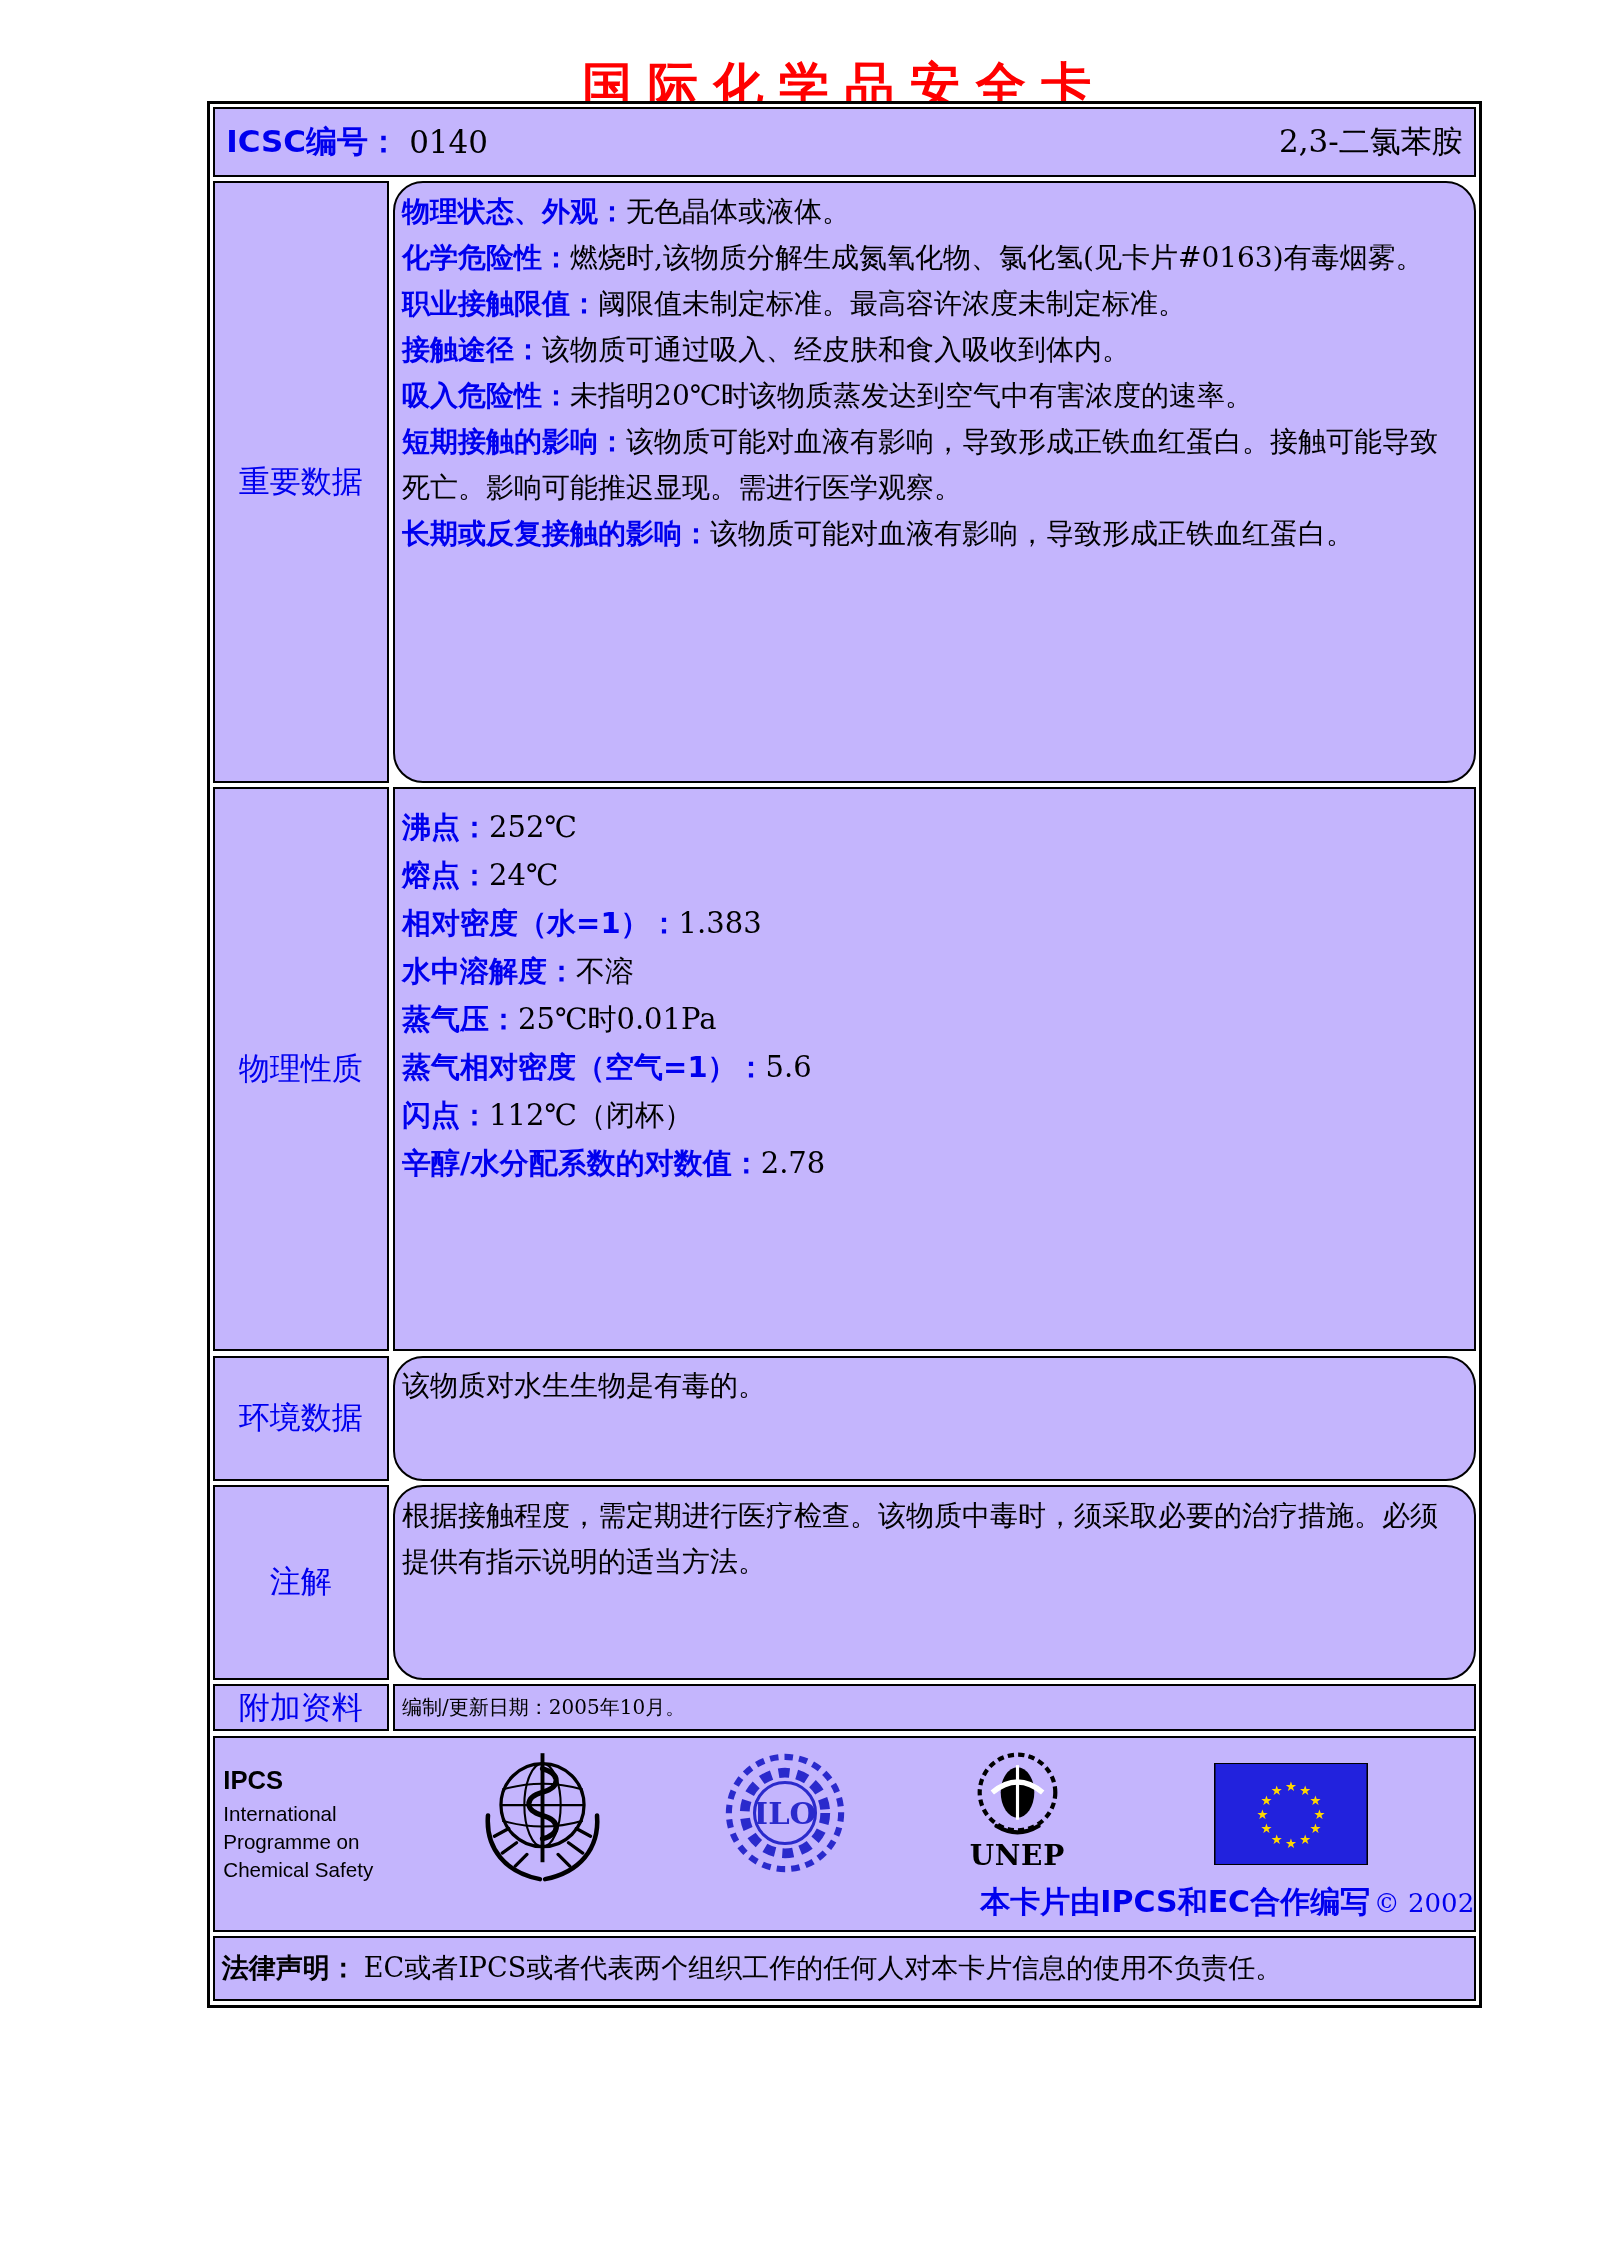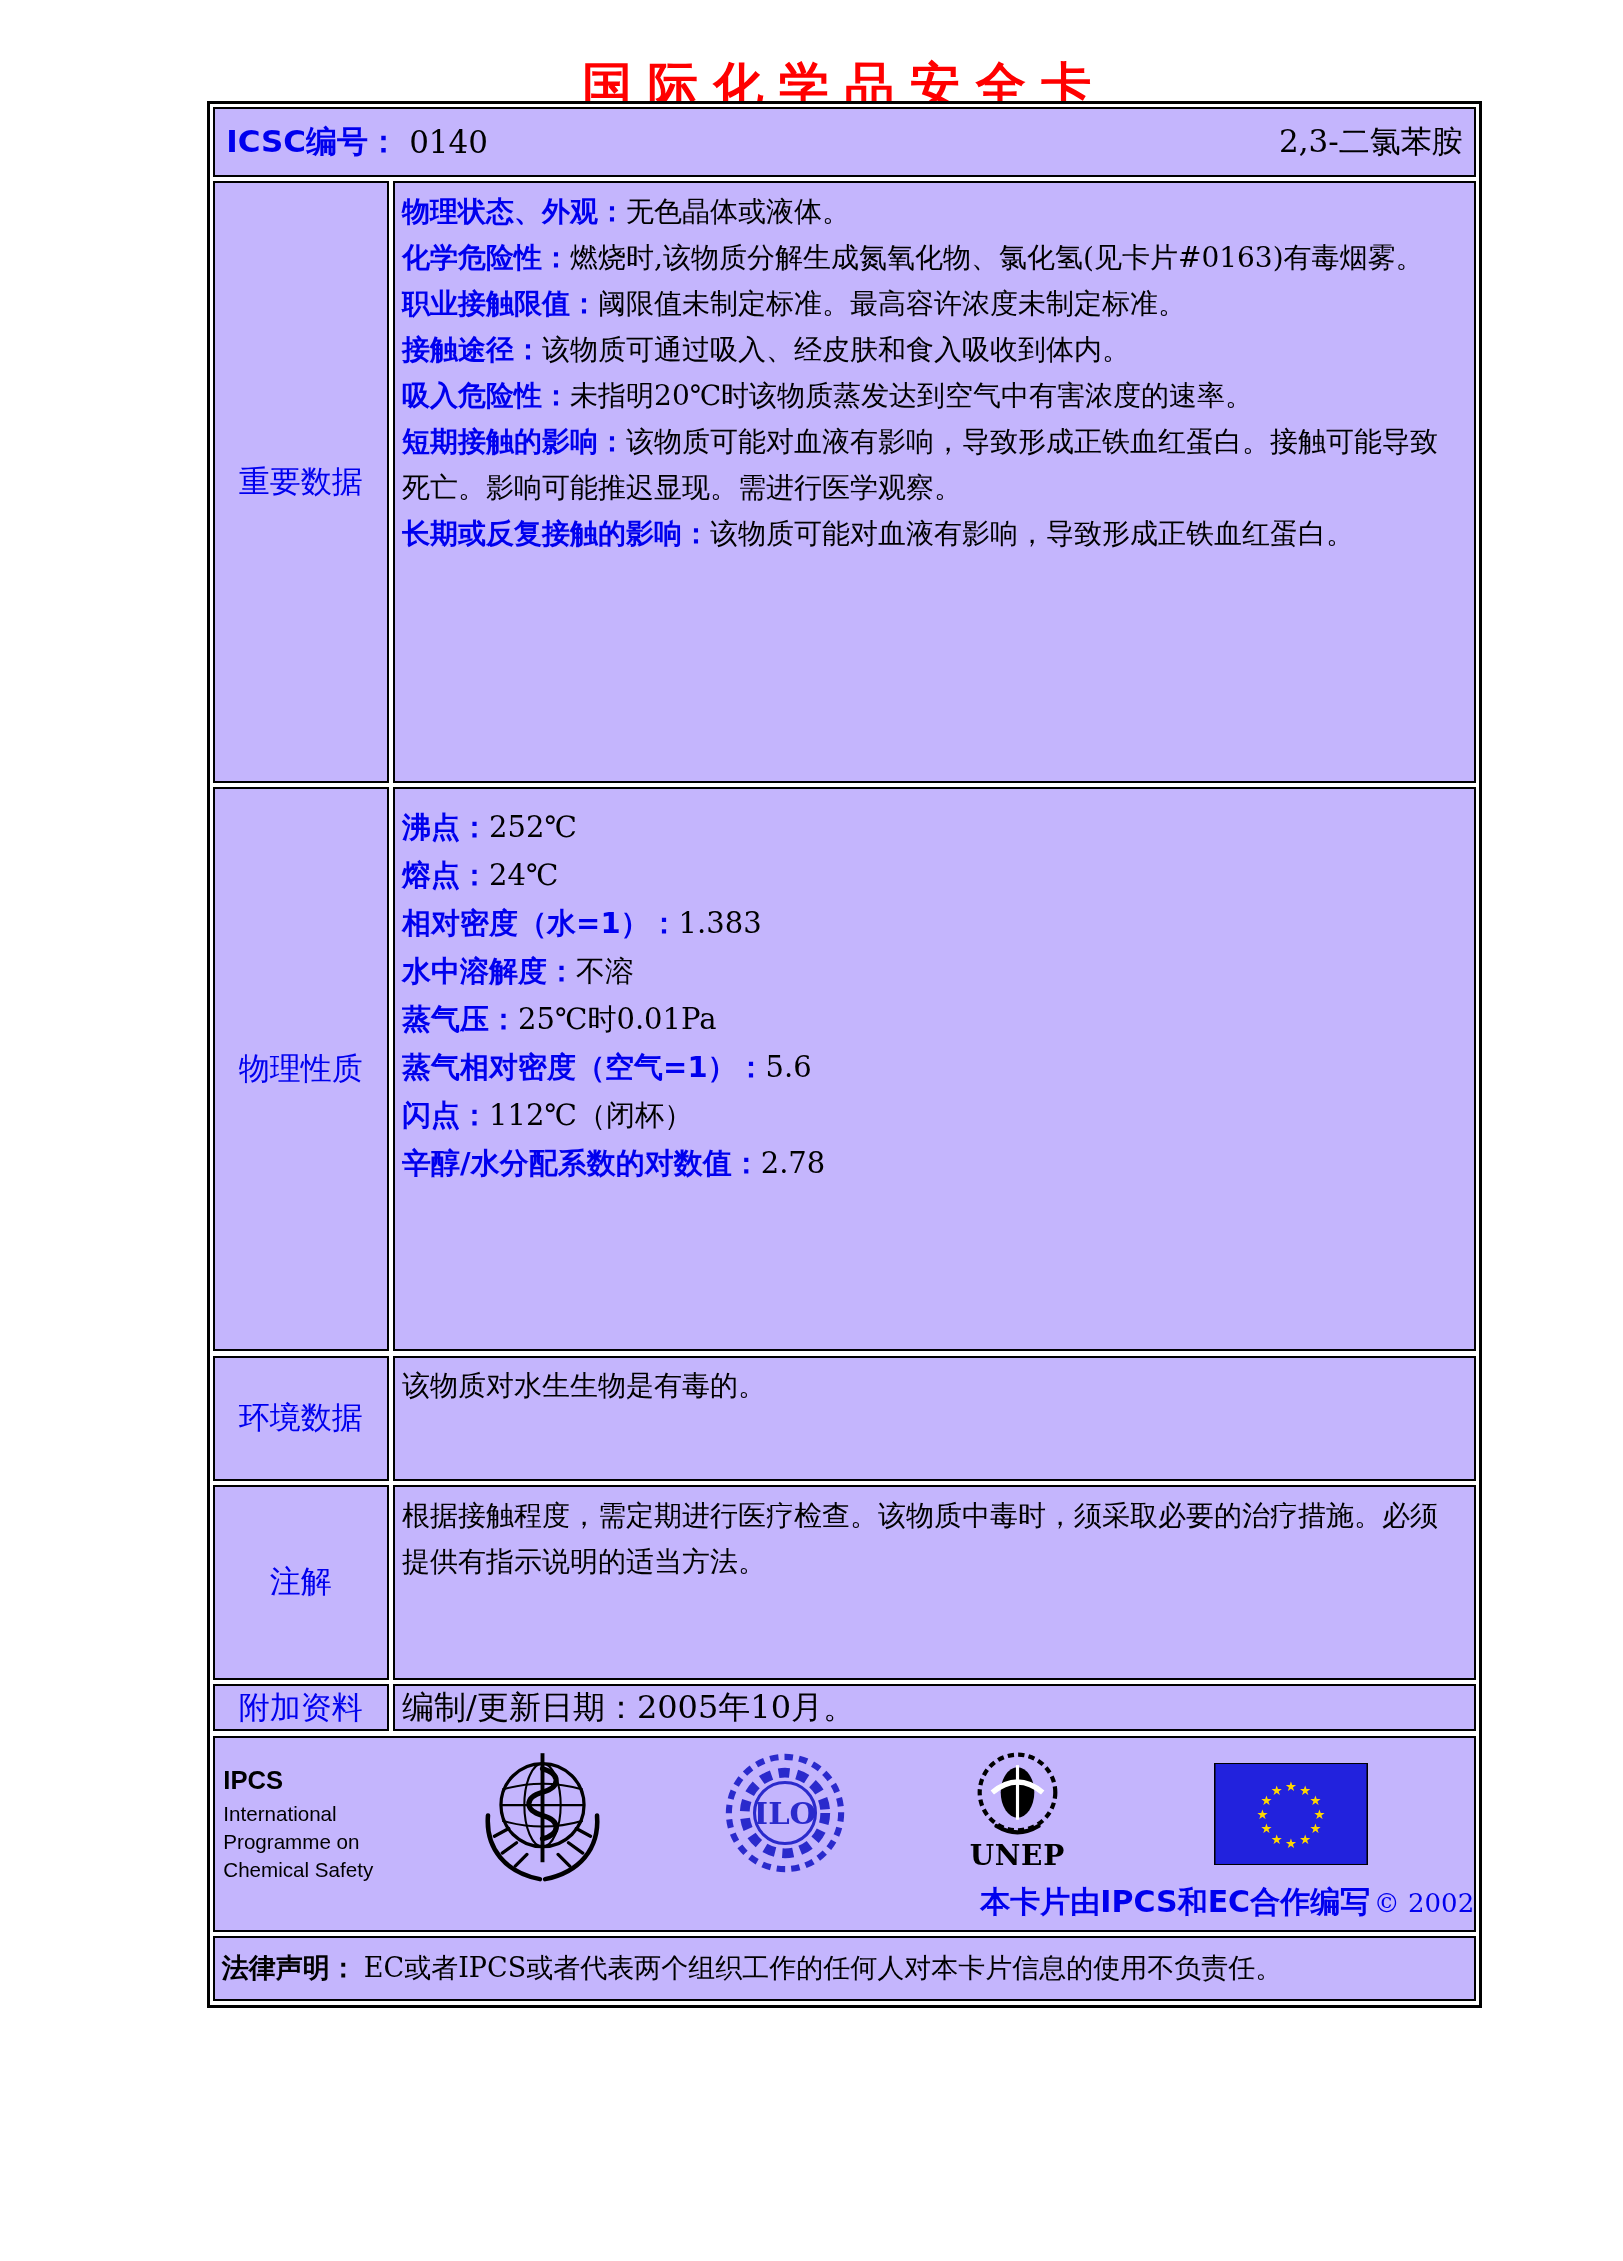--- a/index.html
+++ b/index.html
@@ -72,35 +72,35 @@
     font-size:31px;
   }
   .hdr-left{display:flex;align-items:center;gap:10px;}
   .blue-label{
     color:var(--accent);
     font-family:"DejaVu Sans","Liberation Sans",sans-serif;
     font-weight:bold;
   }
   .black-val{color:var(--ink);}
 
-  .para-block{padding:5.7px 10px 0 7px;font-size:28px;line-height:46px;}
+  .para-block{padding:5.7px 10px 0 7px;font-size:28px;line-height:46px;border-radius:30px;}
   .para-block p{margin:0;text-align:left;}
   .prop-block{padding:14px 10px 0 7px;font-size:29px;line-height:48px;}
   .prop-block p{margin:0;}
   .inline-label{
     color:var(--accent);
     font-family:"DejaVu Sans","Liberation Sans",sans-serif;
     font-weight:bold;
   }
   .inline-text{color:var(--ink);}
 
   .single-line-cell{
     display:flex;align-items:center;
     padding:0 10px 0 7px;
-    font-size:32px;
+    font-size:20px;
   }
 
   .logos-cell{position:relative;}
   .ipcs-block{
     position:absolute;left:8.5px;top:28px;
     font-family:"Liberation Sans","DejaVu Sans",sans-serif;
     color:#000;
   }
   .ipcs-title{font-size:25.6px;font-weight:bold;margin-bottom:5.7px;}
   .ipcs-sub{font-size:20.6px;line-height:28px;}

